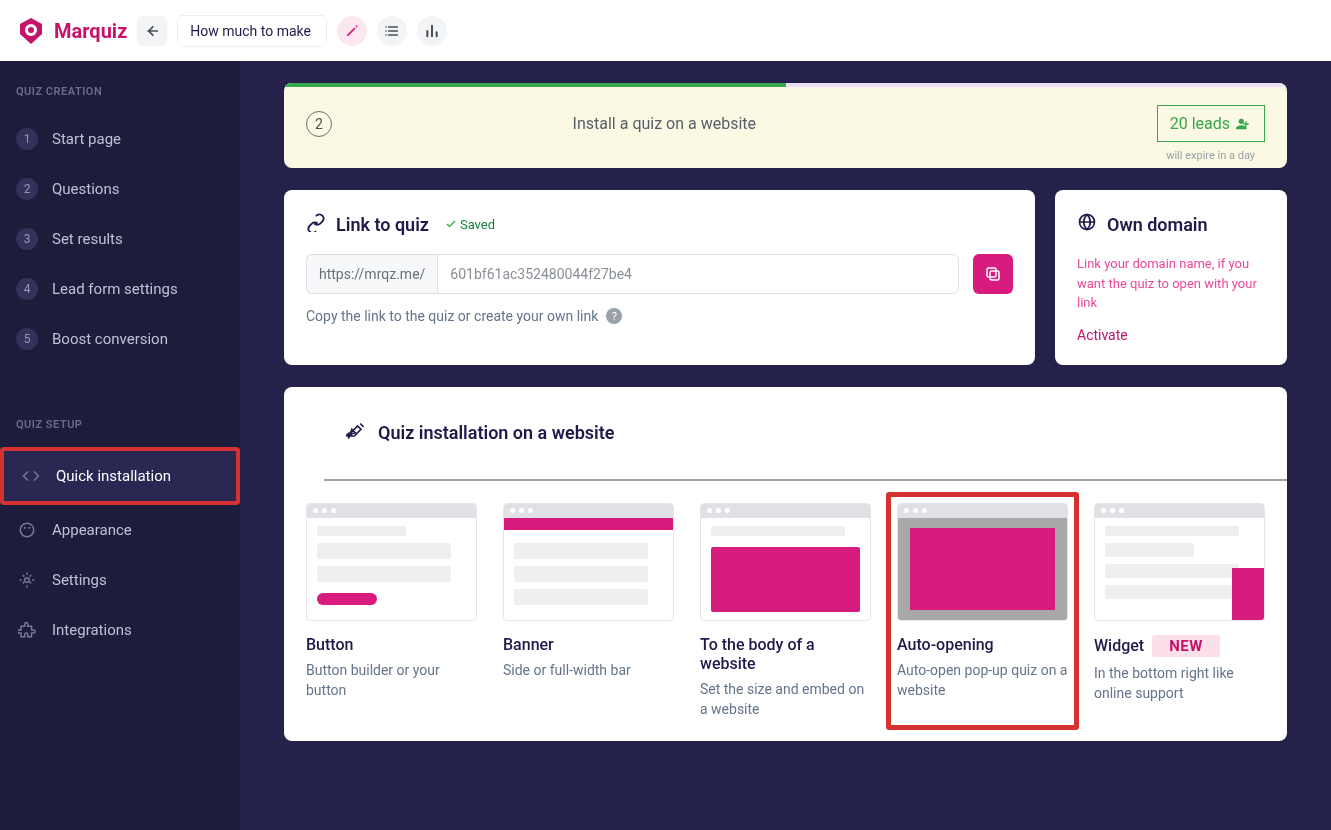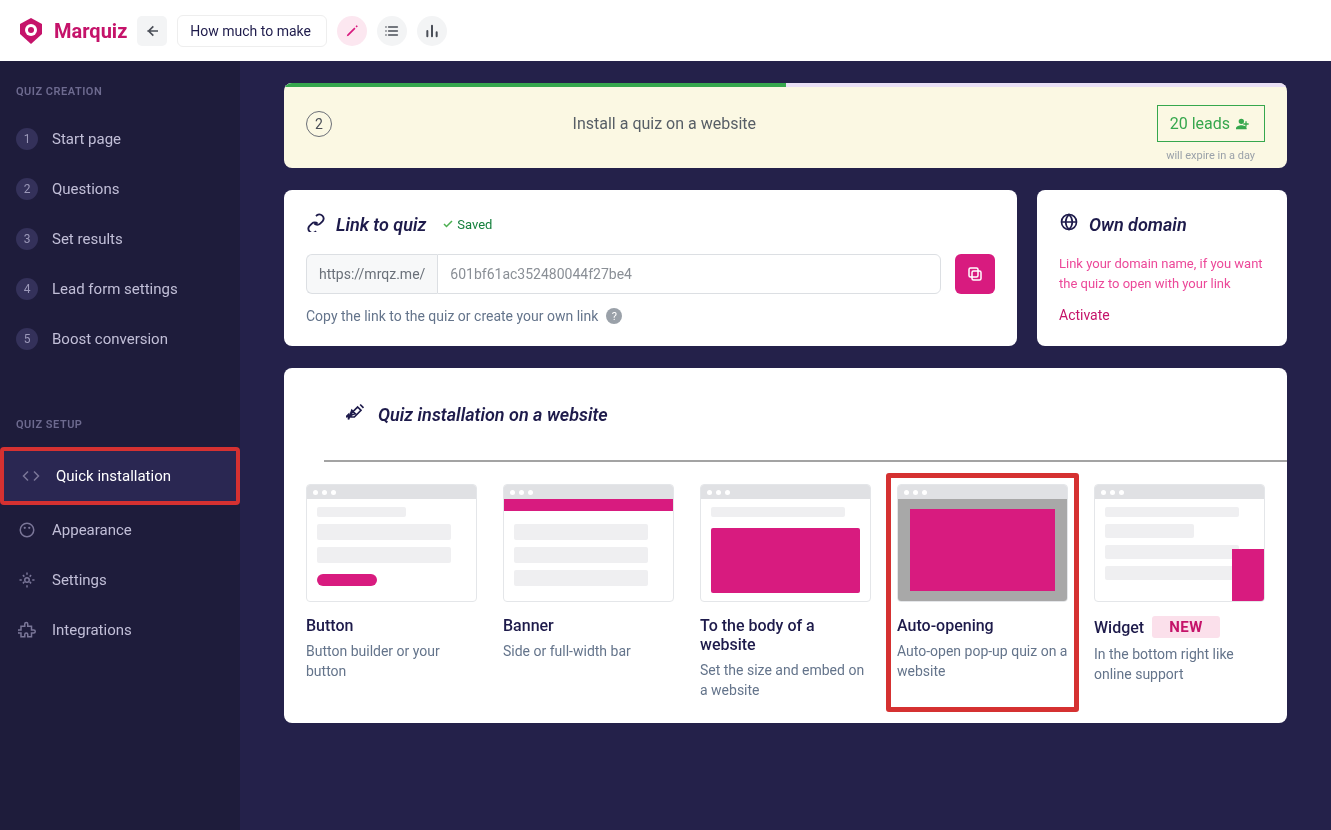--- a/index.html
+++ b/index.html
@@ -26,24 +26,24 @@
     .banner-progress { height: 4px; background: #e9e0f5; }
     .banner-progress-fill { height: 100%; width: 50%; background: #36a74d; }
     .banner-body { display: flex; align-items: center; padding: 18px 22px 26px; gap: 30px; }
     .banner-step { width: 26px; height: 26px; border: 1px solid #6b6f77; border-radius: 50%; display: flex; align-items: center; justify-content: center; color: #4a4e57; font-size: 14px; }
     .banner-text { flex: 1; color: #575e66; font-size: 16px; text-align:center; margin-left:-80px; margin-right:80px;}
     .banner-btn { border: 1px solid #36a74d; color: #36a74d; padding: 8px 12px; border-radius: 0; font-size: 16px; display: flex; align-items: center; gap: 6px; cursor: pointer; }
     .banner-note { position: absolute; right: 32px; bottom: 6px; font-size: 11px; color: #9aa1a9; }
     .row { display: flex; gap: 20px; margin-bottom: 22px; }
     .card { background: #fff; border-radius: 8px; padding: 22px; }
     .card.link-card { flex: 1; }
-    .card.domain-card { width: 250px; }
+    .card.domain-card { width: 232px; }
     .card-header { display: flex; align-items: center; gap: 10px; margin-bottom: 18px; }
     .card-header .hicon { color: #1e1b4b; }
-    .card-title { color: #1e1b4b; font-size: 18px; font-weight: 600; font-style: italic; }
+    .card-title { color: #1e1b4b; font-size: 18px; font-weight: 600; }
     .saved-indicator { color: #15803d; font-size: 13px; display: flex; align-items: center; gap: 3px; margin-left:6px;}
     .link-row { display: flex; gap: 14px; align-items: center; }
     .link-prefix { border: 1px solid #dcdfe3; background: #f7f8f9; color: #6a7079; padding: 0 12px; height: 40px; display: flex; align-items: center; border-radius: 6px 0 0 6px; font-size: 14px; border-right: none; }
     .link-input { flex: 1; border: 1px solid #dcdfe3; height: 40px; padding: 0 12px; border-radius: 0 6px 6px 0; font-size: 14px; color: #8a8f96; }
     .copy-btn { width: 40px; height: 40px; background: #d81b7f; border-radius: 6px; display: flex; align-items: center; justify-content: center; cursor: pointer; }
     .link-help { margin-top: 14px; font-size: 14px; color: #64748b; display: flex; align-items: center; gap: 8px; }
     .help-icon { width: 16px; height: 16px; border-radius: 50%; background: #9aa1a9; color: #fff; display: flex; align-items: center; justify-content: center; font-size: 11px; }
     .domain-desc { color: #ec4899; font-size: 13px; line-height: 1.5; margin-bottom: 14px; }
     .activate-link { color: #c5136a; font-size: 14px; cursor: pointer; }
     .install-card { background: #fff; border-radius: 8px; overflow: hidden; }

